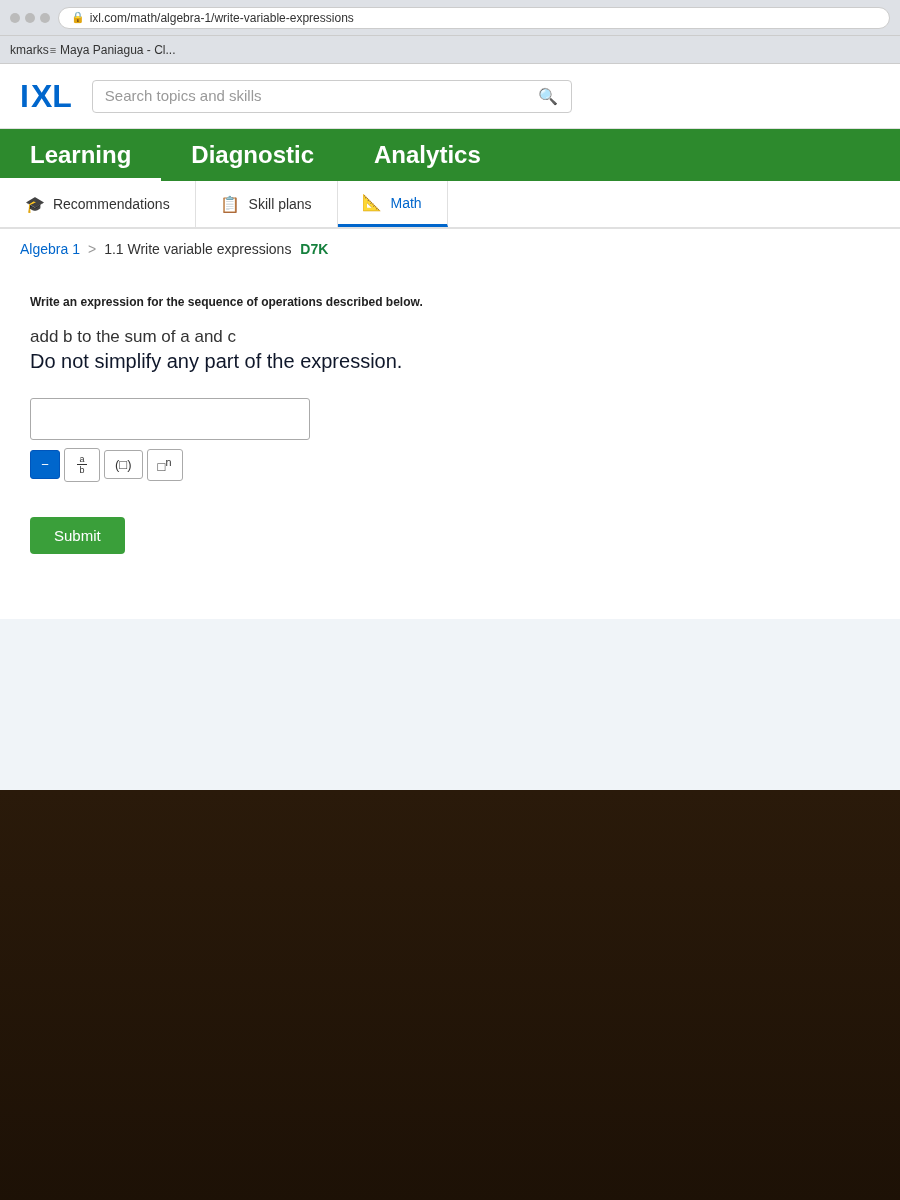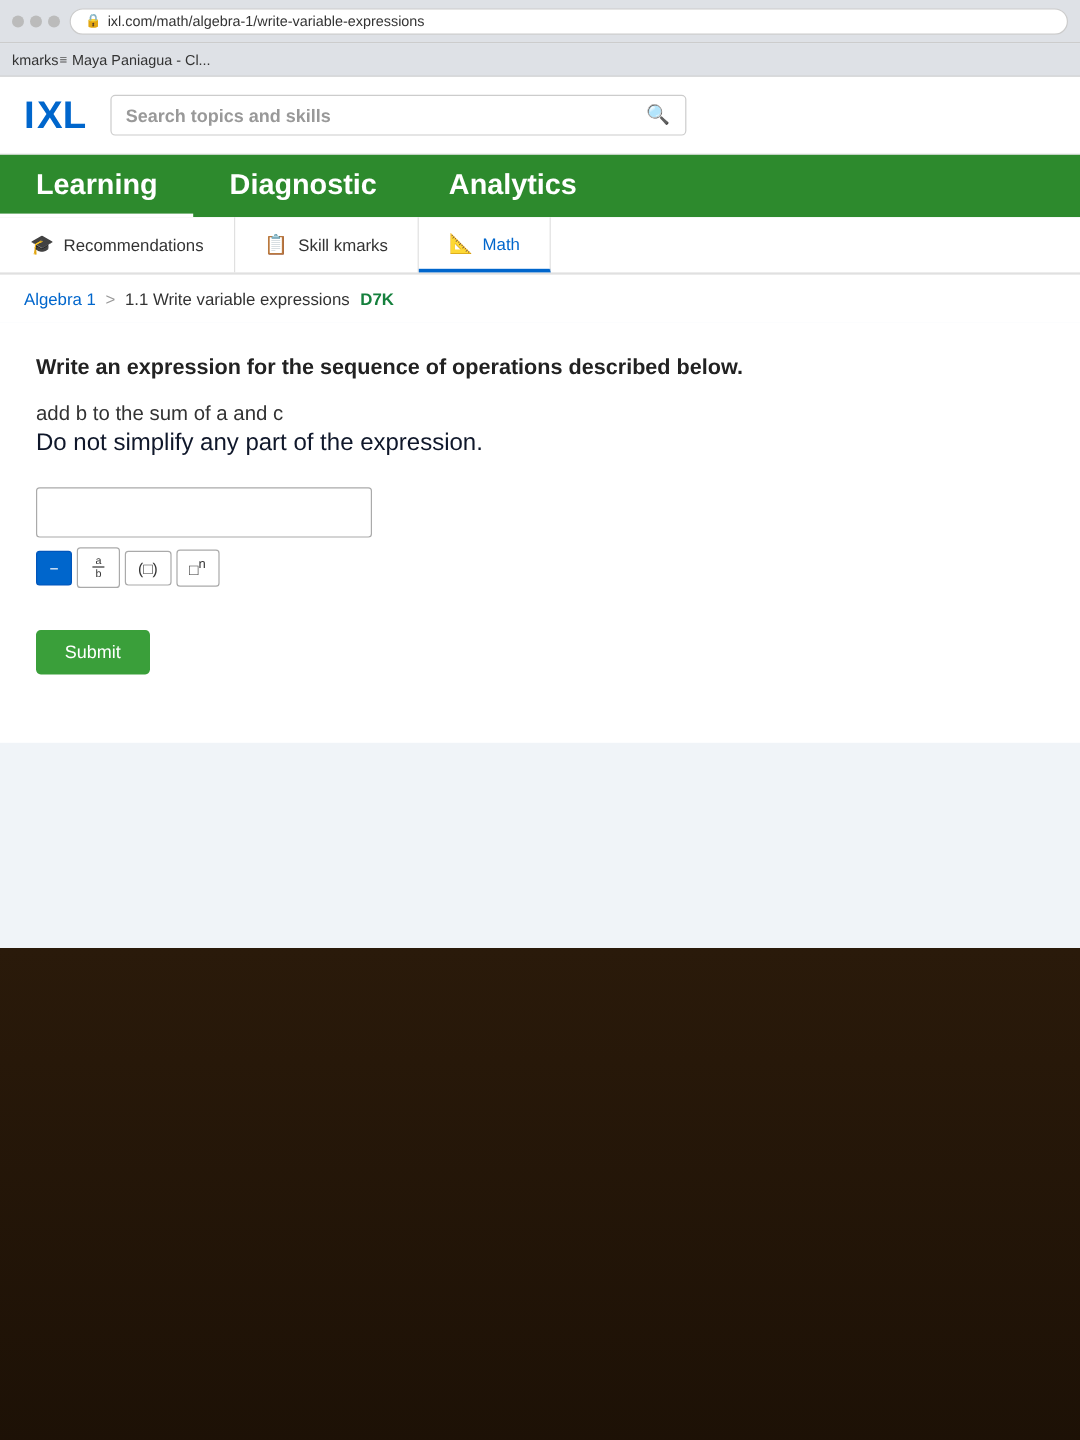--- a/index.html
+++ b/index.html
@@ -97,28 +97,27 @@
     }
 
     .ixl-logo .xl {
       color: #0066cc;
       font-weight: 900;
     }
 
     .search-box {
       flex: 1;
       display: flex;
-      align-items: flex-end;
+      align-items: flex-start;
       border: 1px solid #ccc;
       border-radius: 4px;
       padding: 6px 12px;
       gap: 8px;
       background: white;
       max-width: 480px;
-      font-weight: bold;
     }
 
     .search-text {
       color: #999;
       font-size: 15px;
       flex: 1;
     }
 
     .search-icon-btn {
       color: #555;
@@ -215,21 +214,21 @@
     }
 
     
     .main-content {
       background: white;
       padding: 25px 30px;
       min-height: 350px;
     }
 
     .question-prompt {
-      font-size: 18px;
+      font-size: 12px;
       font-weight: bold;
       color: #222;
       margin-bottom: 16px;
       line-height: 1.4;
     }
 
     .question-body {
       font-size: 17px;
       color: #333;
       margin-bottom: 3px;
@@ -415,21 +414,21 @@
     </div>
   </div>
 
   <div class="sub-nav">
     <div class="sub-nav-item">
       <span class="sub-nav-icon">🎓</span>
       <span>Recommendations</span>
     </div>
     <div class="sub-nav-item">
       <span class="sub-nav-icon">📋</span>
-      <span>Skill kmarks</span>
+      <span>Skill plans</span>
     </div>
     <div class="sub-nav-item active">
       <span class="sub-nav-icon">📐</span>
       <span>Math</span>
     </div>
   </div>
 
   <div class="breadcrumb">
     <span class="breadcrumb-link">Algebra 1</span>
     <span class="breadcrumb-sep">&gt;</span>

